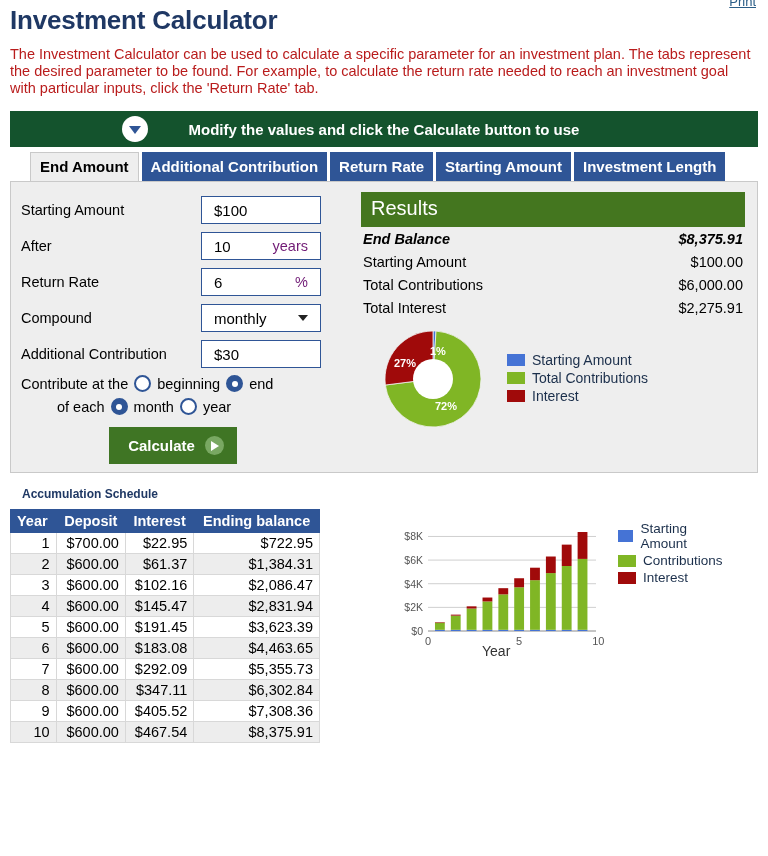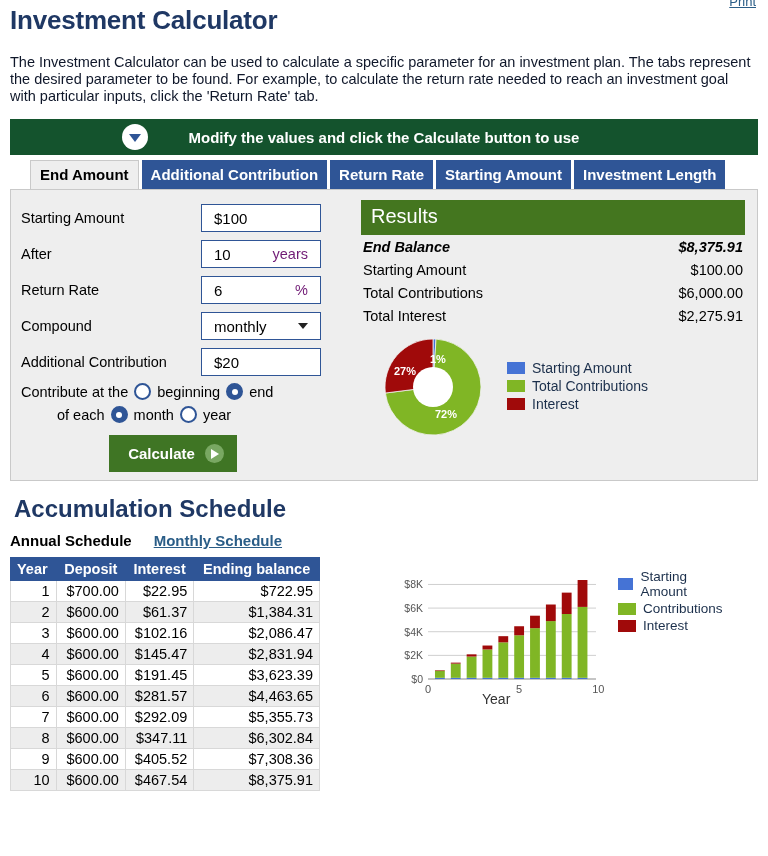--- a/index.html
+++ b/index.html
@@ -20,22 +20,22 @@
 
   
   .page-title {
     margin: 0; padding-top: 5px;
     font-size: 26px; font-weight: bold; color: #1f3864;
     letter-spacing: -0.2px;
   }
 
   
   .desc {
-    margin: 18px 0 0 0; padding: 0 6px 0 0;
-    font-size: 14.5px; color: #0f172a; line-height: 17px;
+    margin: 10px 0 0 0; padding: 0 6px 0 0;
+    font-size: 14.5px; color: #b91c1c; line-height: 17px;
   }
 
   
   .modify-bar {
     position: relative;
     margin-top: 14px;
     height: 36px;
     background: #14532d;
     color: #ffffff;
     display: flex; align-items: center; justify-content: center;
@@ -146,22 +146,22 @@
   .donut .lbl.p1 { left: 45px; top: 14px; }
   .donut .lbl.p27 { left: 9px; top: 26px; text-align: right; }
   .donut .lbl.p72 { left: 50px; top: 69px; }
 
   .legend { margin-left: 26px; }
   .legend-item { display: flex; align-items: center; font-size: 14px; color: #1b2f4b; margin-bottom: 2px; }
   .legend-swatch { width: 18px; height: 12px; margin-right: 7px; }
 
   
   .accum-title {
-    margin: 14px 0 0 4px;
-    font-size: 24px; font-weight: bold; color: #1f3864;
+    margin: 14px 0 0 12px;
+    font-size: 12px; font-weight: bold; color: #1f3864;
   }
   .sched-links { display: flex; align-items: baseline; gap: 22px; margin-top: 9px; font-size: 15px; }
   .sched-links .active-sched { font-weight: bold; color: #000; }
   .sched-links .other-sched { color: #2a5d87; text-decoration: underline; font-weight: bold; }
 
   .lower { display: flex; margin-top: 8px; }
 
   table.sched { border-collapse: collapse; width: 310px; font-size: 14.5px; }
   table.sched th {
     background: #2f5596; color: #fff; font-weight: bold;
@@ -238,21 +238,21 @@
         <span class="form-label">Compound</span>
         <div class="field select">
           <span>monthly</span>
           <span class="caret"></span>
         </div>
       </div>
 
       <div class="form-row">
         <span class="form-label">Additional Contribution</span>
         <div class="field">
-          <span>$20</span>
+          <span>$30</span>
         </div>
       </div>
 
       <div class="radio-row">
         <span>Contribute at the</span>
         <span class="radio">
             <span class="dot"></span>
           </span>
         <span>beginning</span>
         <span class="radio on">
@@ -328,24 +328,20 @@
             <span class="legend-swatch" style="background:#a00a0a"></span>
             <span>Interest</span>
           </div>
         </div>
       </div>
     </div>
   </div>
 
   <h2 class="accum-title">Accumulation Schedule</h2>
 
-  <div class="sched-links">
-    <span class="active-sched">Annual Schedule</span>
-    <a class="other-sched" href="#">Monthly Schedule</a>
-  </div>
 
   <div class="lower">
 
     <table class="sched">
       <thead>
         <tr>
           <th class="year">Year</th>
           <th>Deposit</th>
           <th>Interest</th>
           <th>Ending balance</th>
@@ -378,21 +374,21 @@
           </tr>
           <tr>
             <td>5</td>
             <td>$600.00</td>
             <td>$191.45</td>
             <td>$3,623.39</td>
           </tr>
           <tr>
             <td>6</td>
             <td>$600.00</td>
-            <td>$281.57</td>
+            <td>$183.08</td>
             <td>$4,463.65</td>
           </tr>
           <tr>
             <td>7</td>
             <td>$600.00</td>
             <td>$292.09</td>
             <td>$5,355.73</td>
           </tr>
           <tr>
             <td>8</td>

